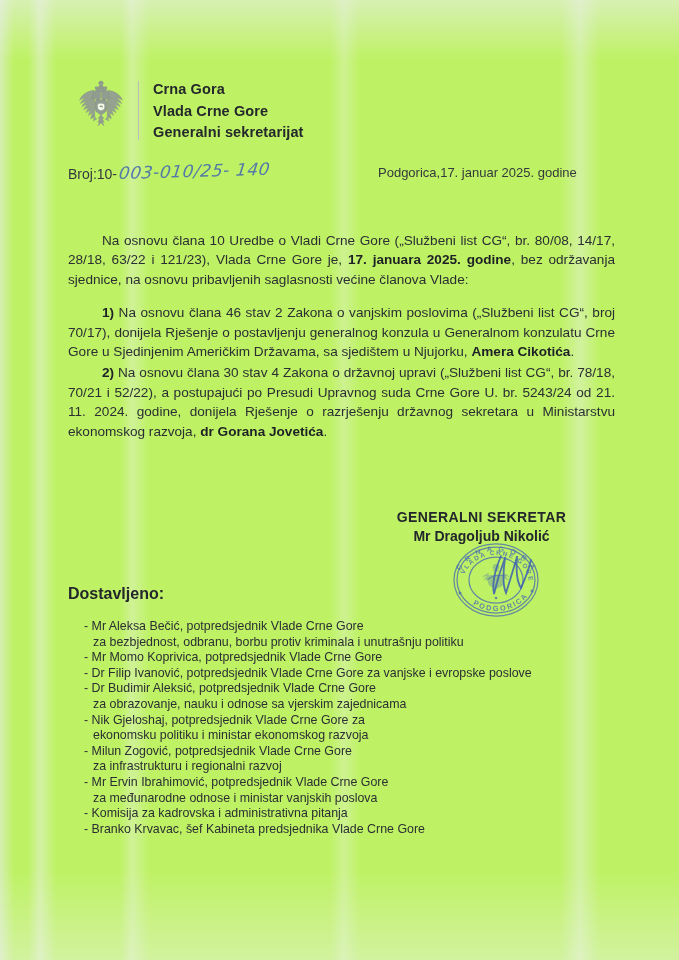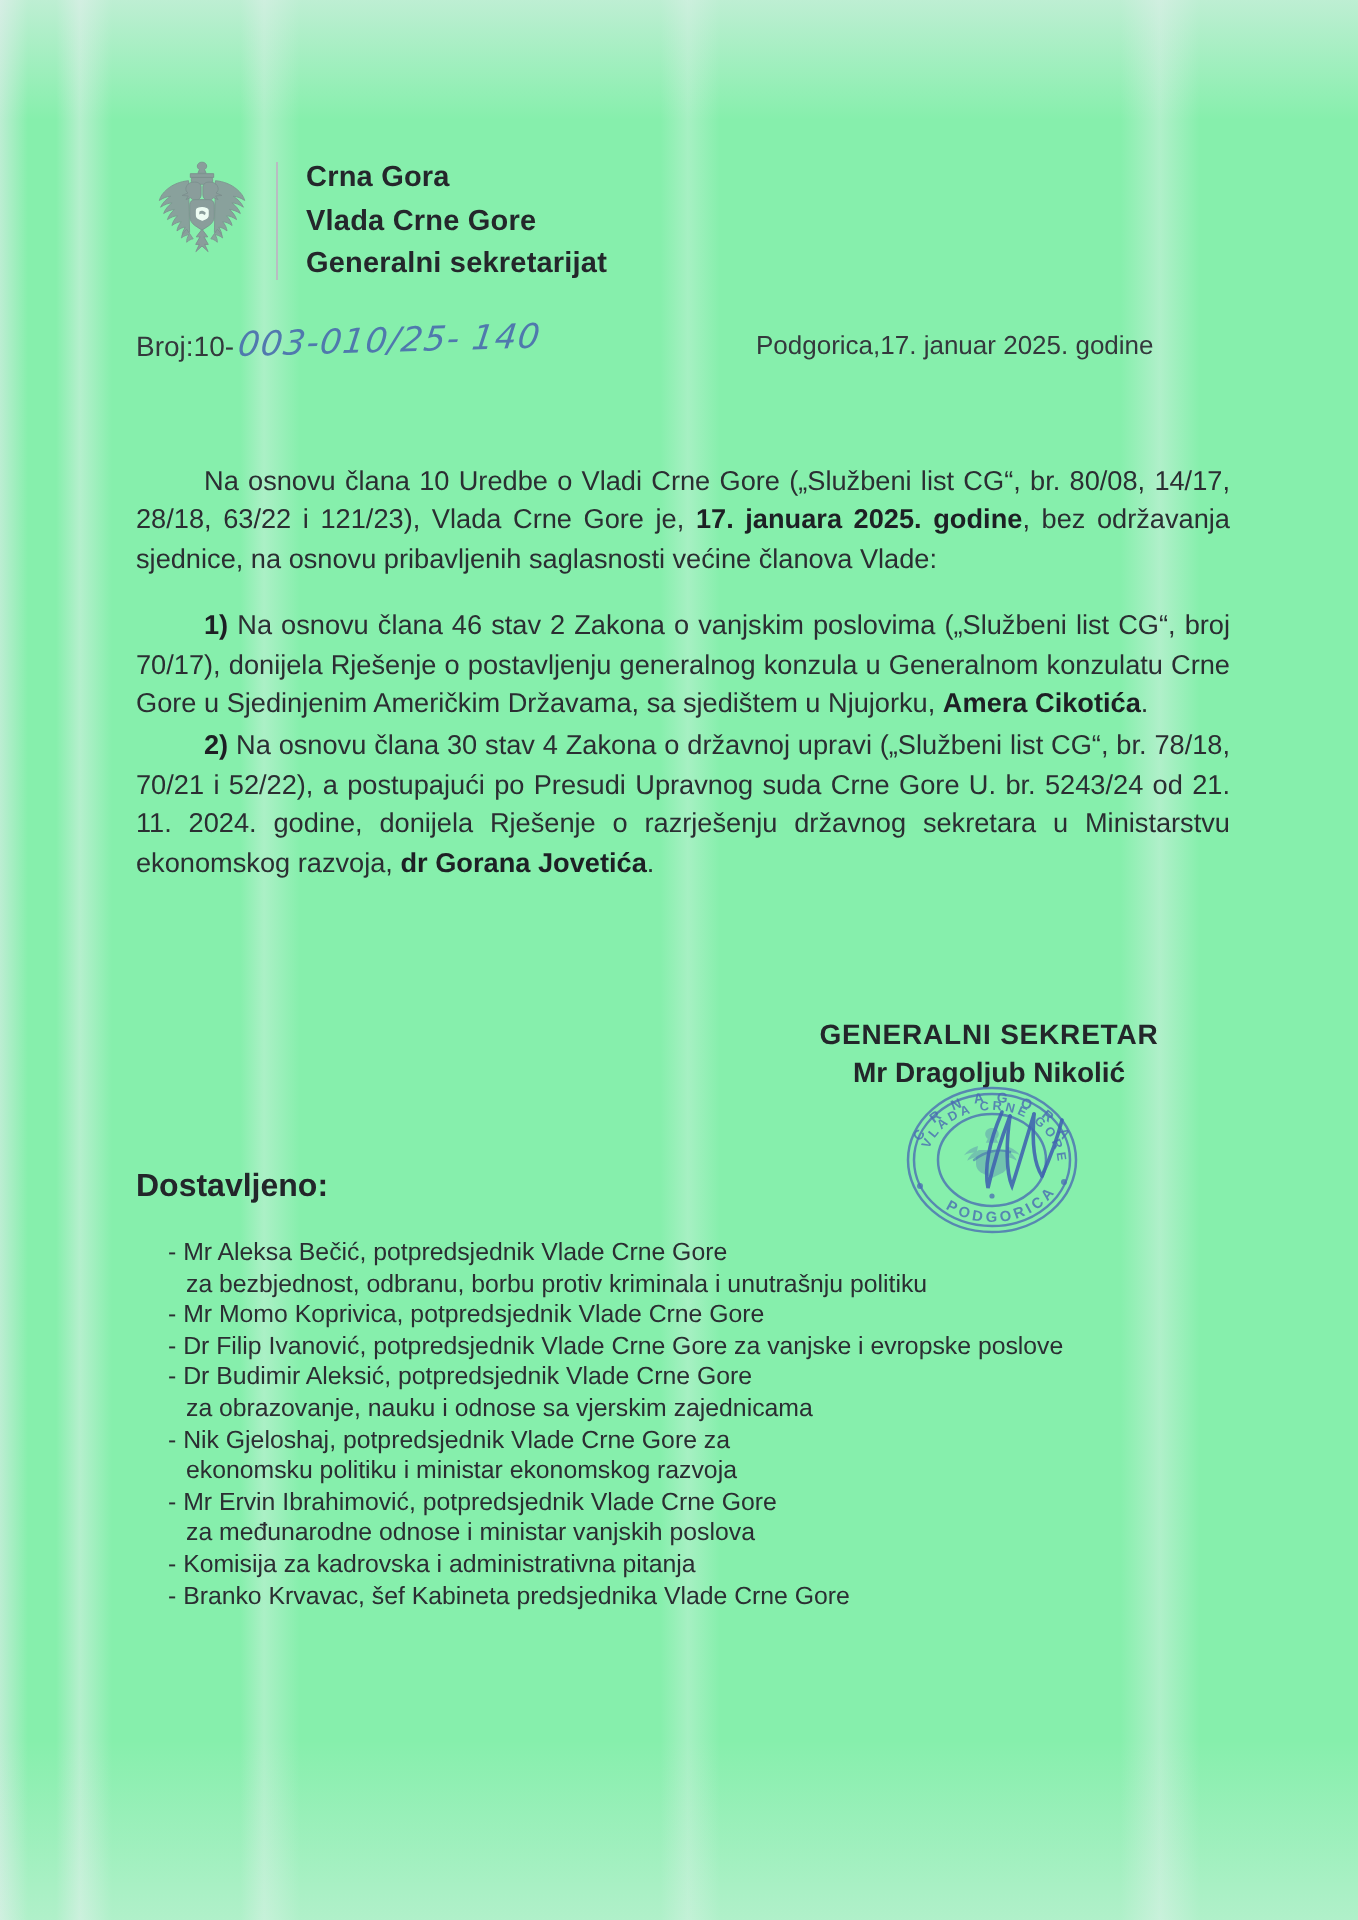--- a/index.html
+++ b/index.html
@@ -7,21 +7,21 @@
     padding: 0;
     background: #ffffff;
   }
   body {
     font-family: "Liberation Sans", sans-serif;
   }
   .page {
     position: relative;
     width: 679px;
     height: 960px;
-    background: #86efac;
+    background: #bef264;
     overflow: hidden;
     color: #2e3134;
   }
   
   .paper-texture {
     position: absolute;
     inset: 0;
     background:
       linear-gradient(90deg,
         rgba(233,236,242,0.55) 0px, rgba(255,255,255,0) 14px,
@@ -129,21 +129,21 @@
     margin: 0 0 0 0;
   }
   .para + .para { margin-top: 2px; }
   .para .indent { display: inline-block; width: 34px; }
   .para b { font-weight: bold; color: #1d2024; }
   .gap-after-intro { height: 14px; }
 
   
   .signature {
     position: absolute;
-    left: 372px;
+    left: 359px;
     top: 508px;
     width: 245px;
     text-align: center;
   }
   .sig-title {
     font-size: 14px;
     font-weight: bold;
     letter-spacing: 0.4px;
     color: #23262a;
     line-height: 19px;
@@ -329,20 +329,24 @@
       </li>
       <li>
         <span>- Dr Budimir Aleksić, potpredsjednik Vlade Crne Gore</span>
         <span class="cont">za obrazovanje, nauku i odnose sa vjerskim zajednicama</span>
       </li>
       <li>
         <span>- Nik Gjeloshaj, potpredsjednik Vlade Crne Gore za</span>
         <span class="cont">ekonomsku politiku i ministar ekonomskog razvoja</span>
       </li>
       <li>
+        <span>- Milun Zogović, potpredsjednik Vlade Crne Gore</span>
+        <span class="cont">za infrastrukturu i regionalni razvoj</span>
+      </li>
+      <li>
         <span>- Mr Ervin Ibrahimović, potpredsjednik Vlade Crne Gore</span>
         <span class="cont">za međunarodne odnose i ministar vanjskih poslova</span>
       </li>
       <li>
         <span>- Komisija za kadrovska i administrativna pitanja</span>
       </li>
       <li>
         <span>- Branko Krvavac, šef Kabineta predsjednika Vlade Crne Gore</span>
       </li>
     </ul>

